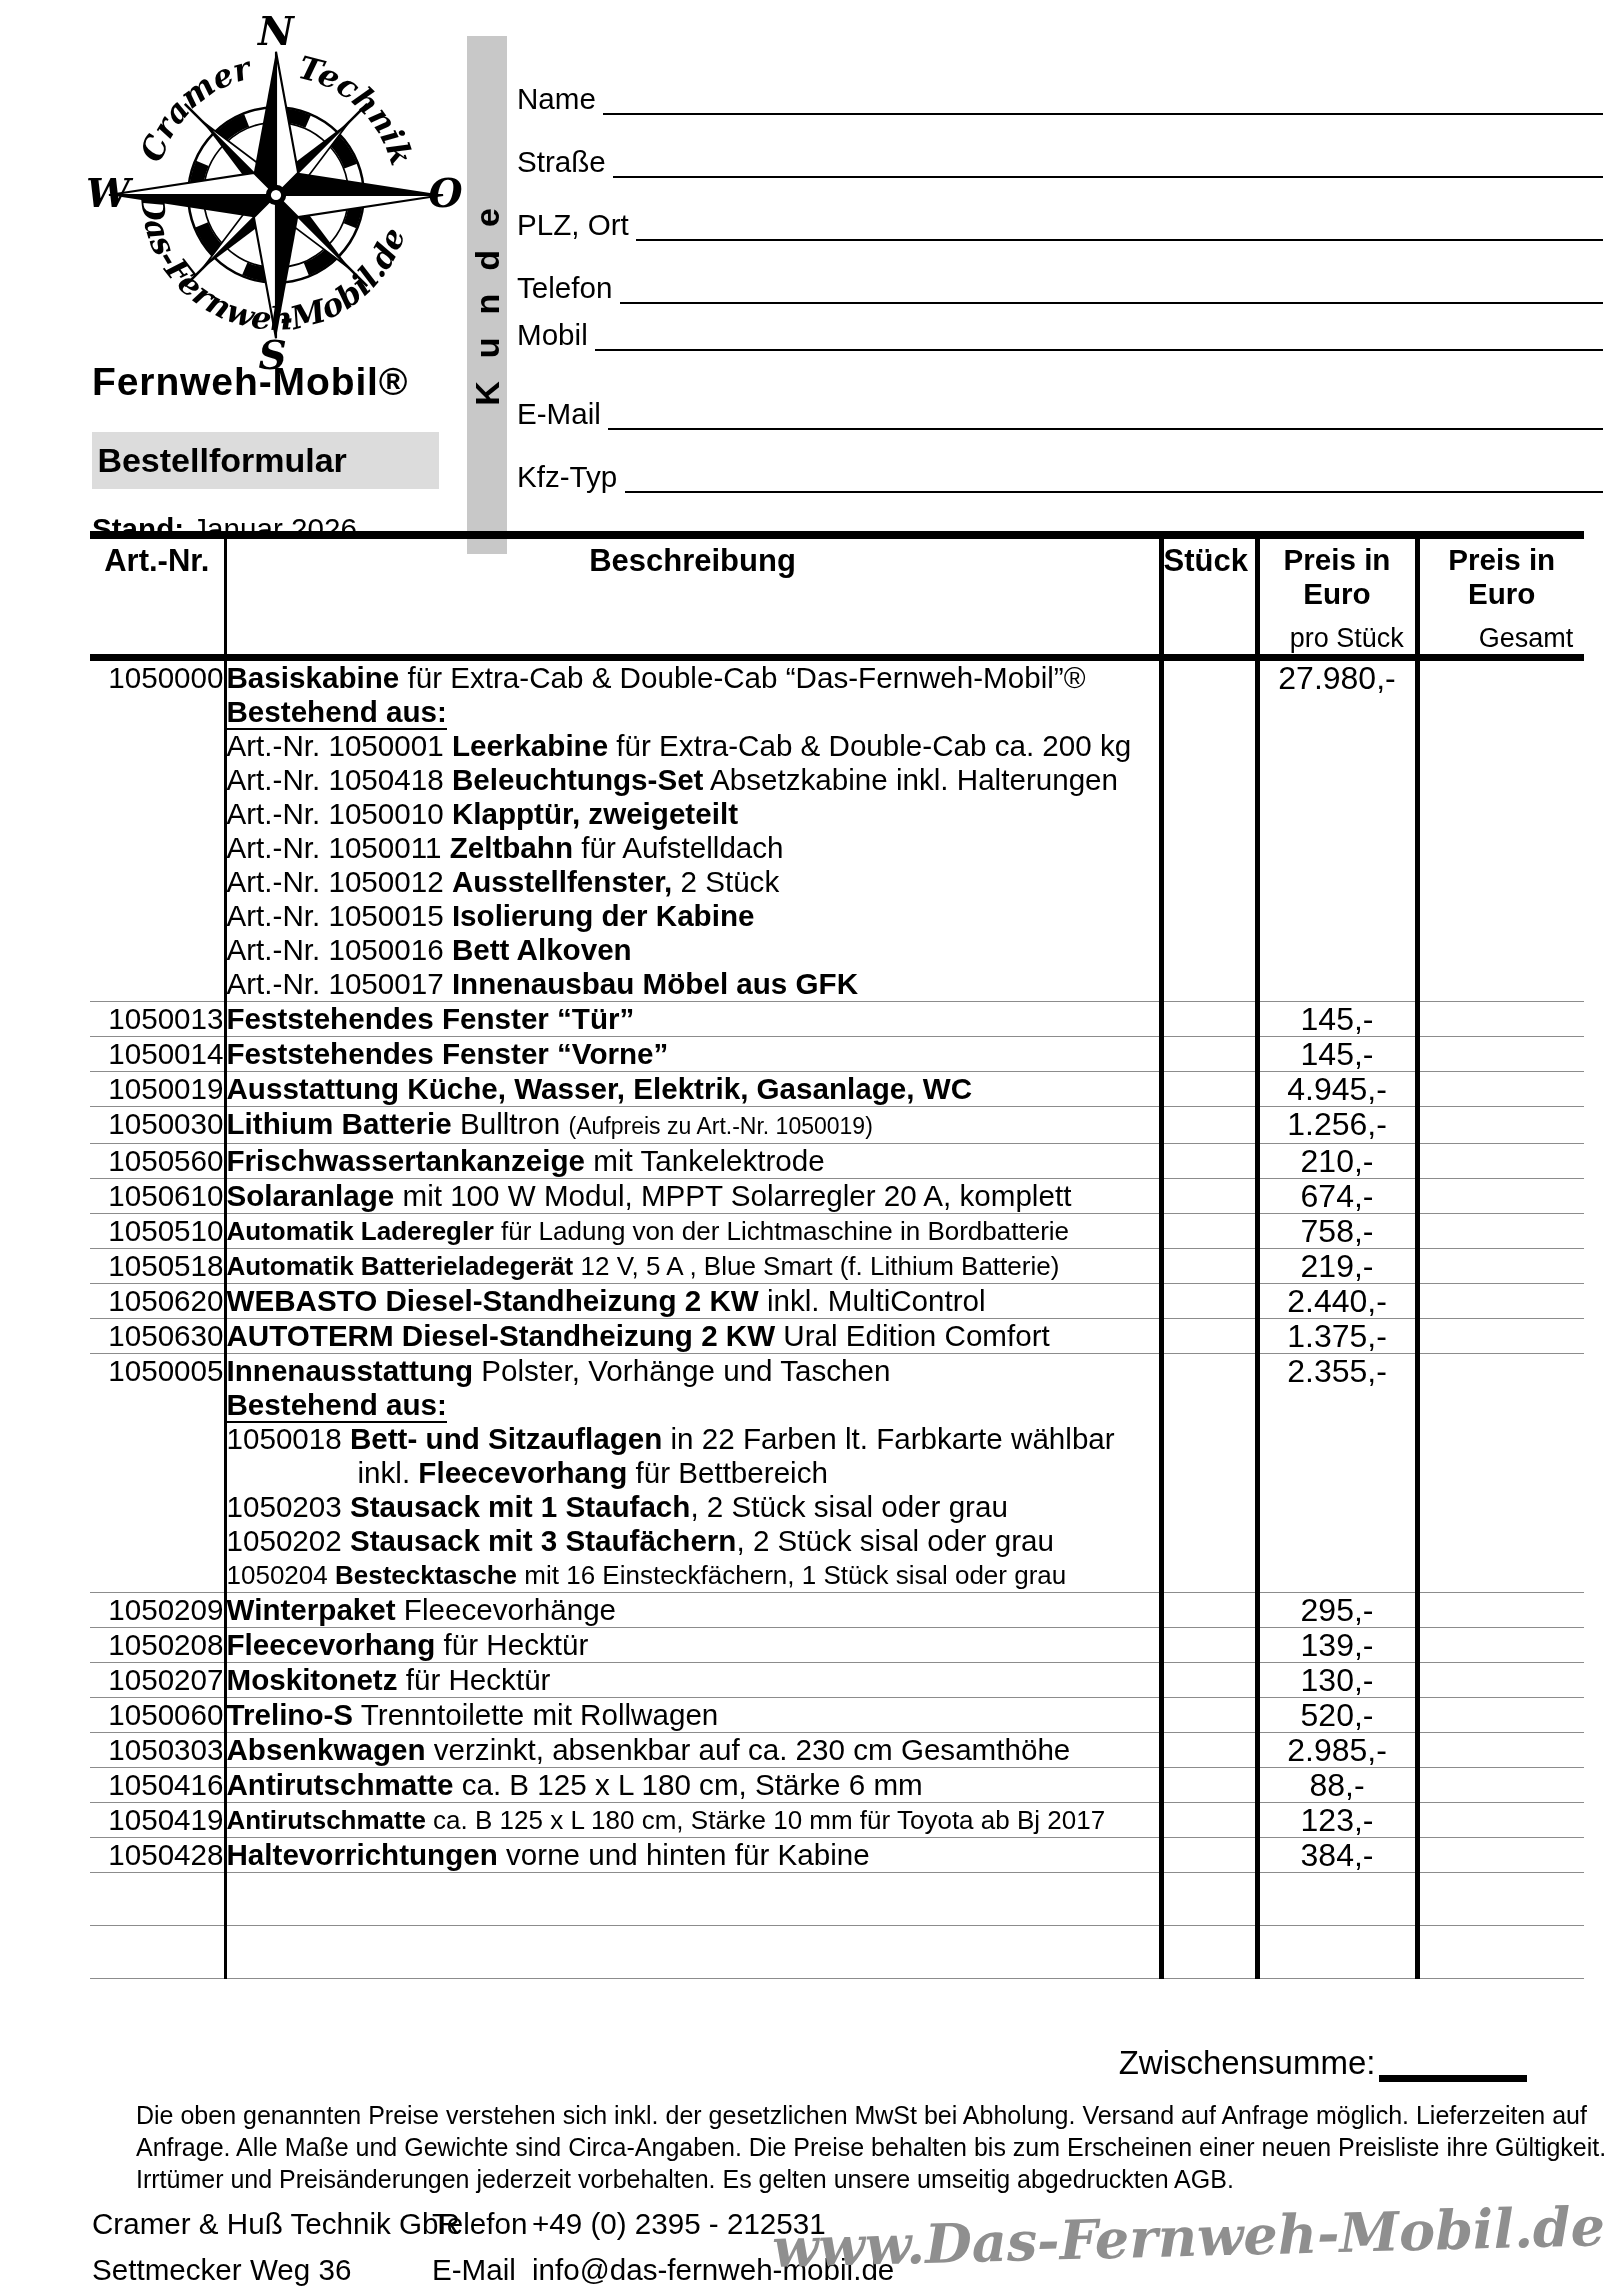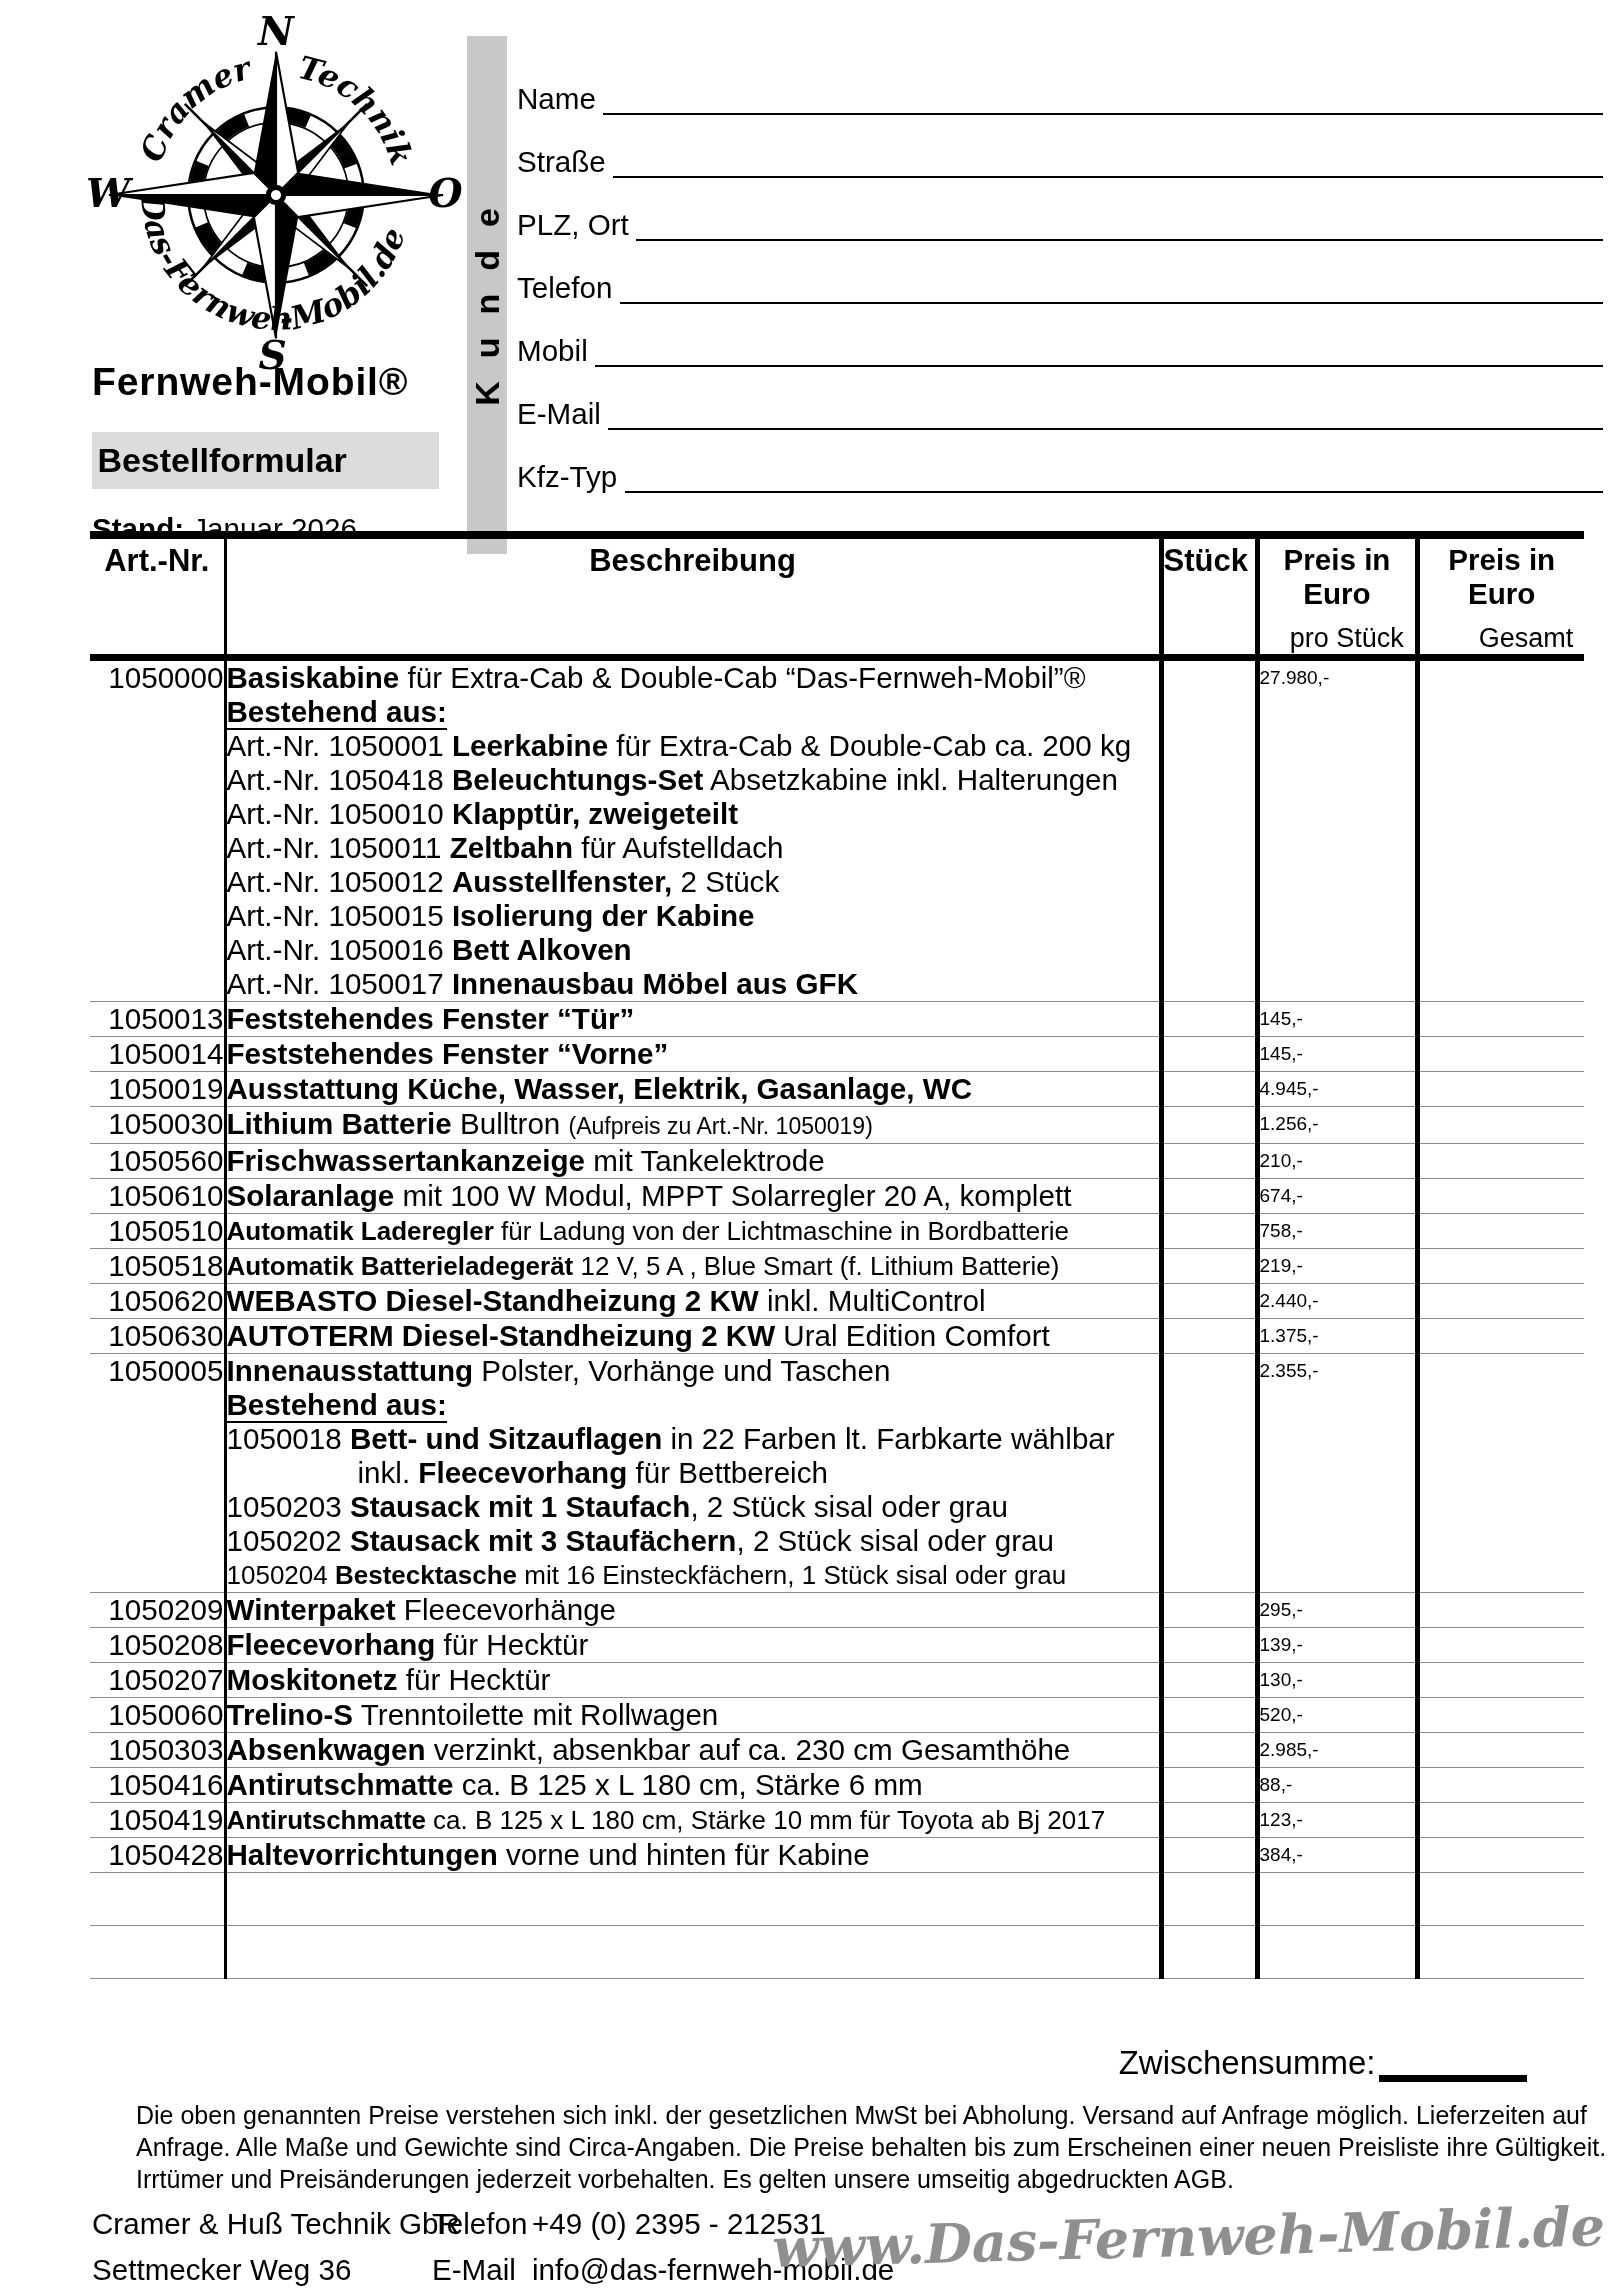--- a/index.html
+++ b/index.html
@@ -32,21 +32,21 @@
   th.h-qty{text-align:left;padding-left:5.4px;border-left:5.4px solid #000;border-right:5.4px solid #000;}
   th.h-p1{border-right:5.4px solid #000;}
   th .hl1{text-align:center;font-size:29.6px;}
   th .hl2{text-align:right;font-size:27px;font-weight:normal;padding:12.5px 10.7px 0 0;}
   #price-table td{vertical-align:top;border-top:1.8px solid #8c8c8c;padding:0;}
   #price-table tr.first td{border-top:none;}
   #price-table tr:last-child td{border-bottom:1.8px solid #8c8c8c;}
   td.c-art{text-align:right;padding-right:9px;font-size:29.6px;}
   td.c-desc{border-left:3.6px solid #000;padding-left:10.7px;}
   td.c-qty{border-left:5.4px solid #000;border-right:5.4px solid #000;}
-  td.c-p1{text-align:left;padding-right:38px;font-size:19px;border-right:5.4px solid #000;}
+  td.c-p1{text-align:center;padding-right:38px;font-size:32px;border-right:5.4px solid #000;}
   .dline{font-size:29.6px;line-height:34px;white-space:nowrap;}
   .dline.cond{font-size:26px;}
   .dline.ind{padding-left:131px;}
   .dline .b{font-weight:bold;}
   .dline .bu{font-weight:bold;border-bottom:2.7px solid #000;}
   .dline .sm{font-size:23px;}
   td .topline{line-height:34px;}
   tr.emptyrow td{height:52px;}
   
   #subtotal{position:absolute;left:90px;top:2044px;width:1437px;display:flex;justify-content:flex-end;align-items:flex-end;}
@@ -153,21 +153,21 @@
       <span class="fline"></span>
     </div>
     <div class="field-row" style="top: 202px;">
       <span class="flabel">PLZ, Ort</span>
       <span class="fline"></span>
     </div>
     <div class="field-row" style="top: 265px;">
       <span class="flabel">Telefon</span>
       <span class="fline"></span>
     </div>
-    <div class="field-row" style="top: 328px; text-align: right;">
+    <div class="field-row" style="top: 312px; text-align: right;">
       <span class="flabel">Mobil</span>
       <span class="fline"></span>
     </div>
     <div class="field-row" style="top: 391px;">
       <span class="flabel">E-Mail</span>
       <span class="fline"></span>
     </div>
     <div class="field-row" style="top: 454px;">
       <span class="flabel">Kfz-Typ</span>
       <span class="fline"></span>

